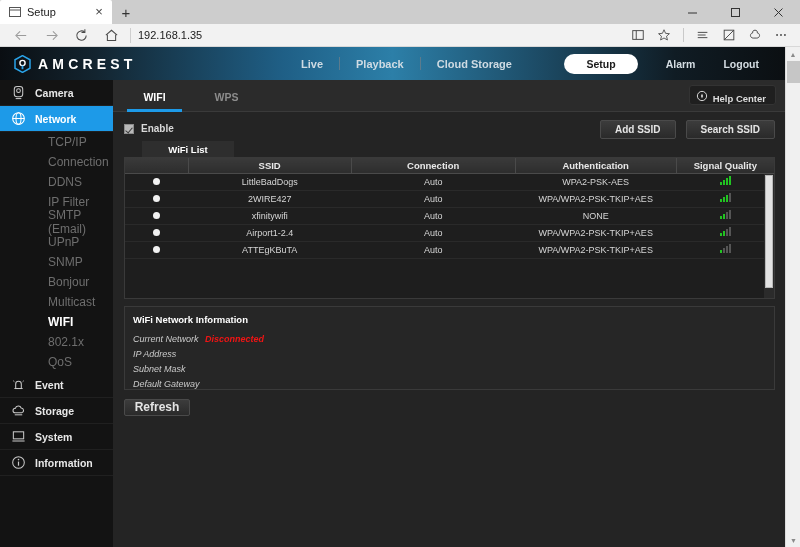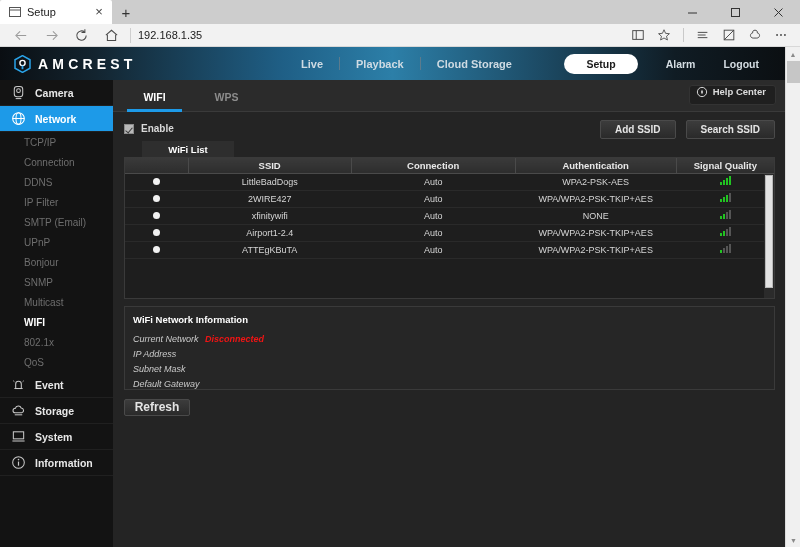--- a/index.html
+++ b/index.html
@@ -134,21 +134,21 @@
     background: #1d9ae8; color: #ffffff;
   }
   .sb-group.active::after {
     content: ""; position: absolute; right: -11px; top: 0;
     border-top: 13px solid transparent; border-bottom: 13px solid transparent;
     border-left: 11px solid #1d9ae8;
   }
   .sb-icon { width: 15px; height: 15px; flex: none; display:block; }
   .sb-sub {
     height: 20px; display: flex; align-items: center;
-    padding-left: 24px; font-size: 10px; color: #6e6e6e;
+    padding-left: 24px; font-size: 12px; color: #6e6e6e; margin-left: 24px;
   }
   .sb-sub.current { color: #ffffff; font-weight: bold; }
 
   
   .content { flex: 1; background: #242424; position: relative; }
 
   .tabbar {
     height: 32px; background: #2b2b2b; display: flex; align-items: flex-end;
     position: relative; border-bottom: 1px solid #3a3a3a;
   }
@@ -160,21 +160,21 @@
   .ctab:first-child { margin-left: 14px; }
   .ctab.active { color: #ffffff; }
   .ctab.active::after {
     content: ""; position: absolute; left: 0; bottom: -1px;
     width: 55px; height: 3px; background: #1d9ae8;
   }
   .helpbtn {
     position: absolute; right: 9px; top: 5px;
     background: #1f1f1f; border: 1px solid #333;
     border-radius: 3px; height: 20px;
-    display: flex; align-items: flex-start; gap: 5px; padding: 0 9px 0 6px;
+    display: flex; align-items: flex-end; gap: 5px; padding: 0 9px 0 6px;
     font-size: 9.5px; color: #ddd; font-weight: bold;
   }
 
   .panel { padding: 9px 10px 0 11px; position: relative; height: 435px; }
 
   .enablerow { display: flex; align-items: center; gap: 7px; height: 15px; font-weight: bold; }
   .chk {
     width: 10px; height: 10px; background: #b9b9b9; border: 1px solid #8d8d8d;
     position: relative; flex: none;
   }
@@ -434,24 +434,24 @@
           <div class="sb-sub">
               <span>IP Filter</span>
             </div>
           <div class="sb-sub">
               <span>SMTP (Email)</span>
             </div>
           <div class="sb-sub">
               <span>UPnP</span>
             </div>
           <div class="sb-sub">
+              <span>SNMP</span>
+            </div>
+          <div class="sb-sub">
               <span>Bonjour</span>
-            </div>
-          <div class="sb-sub">
-              <span>SNMP</span>
             </div>
           <div class="sb-sub">
               <span>Multicast</span>
             </div>
           <div class="sb-sub current">
               <span>WIFI</span>
             </div>
           <div class="sb-sub">
               <span>802.1x</span>
             </div>

